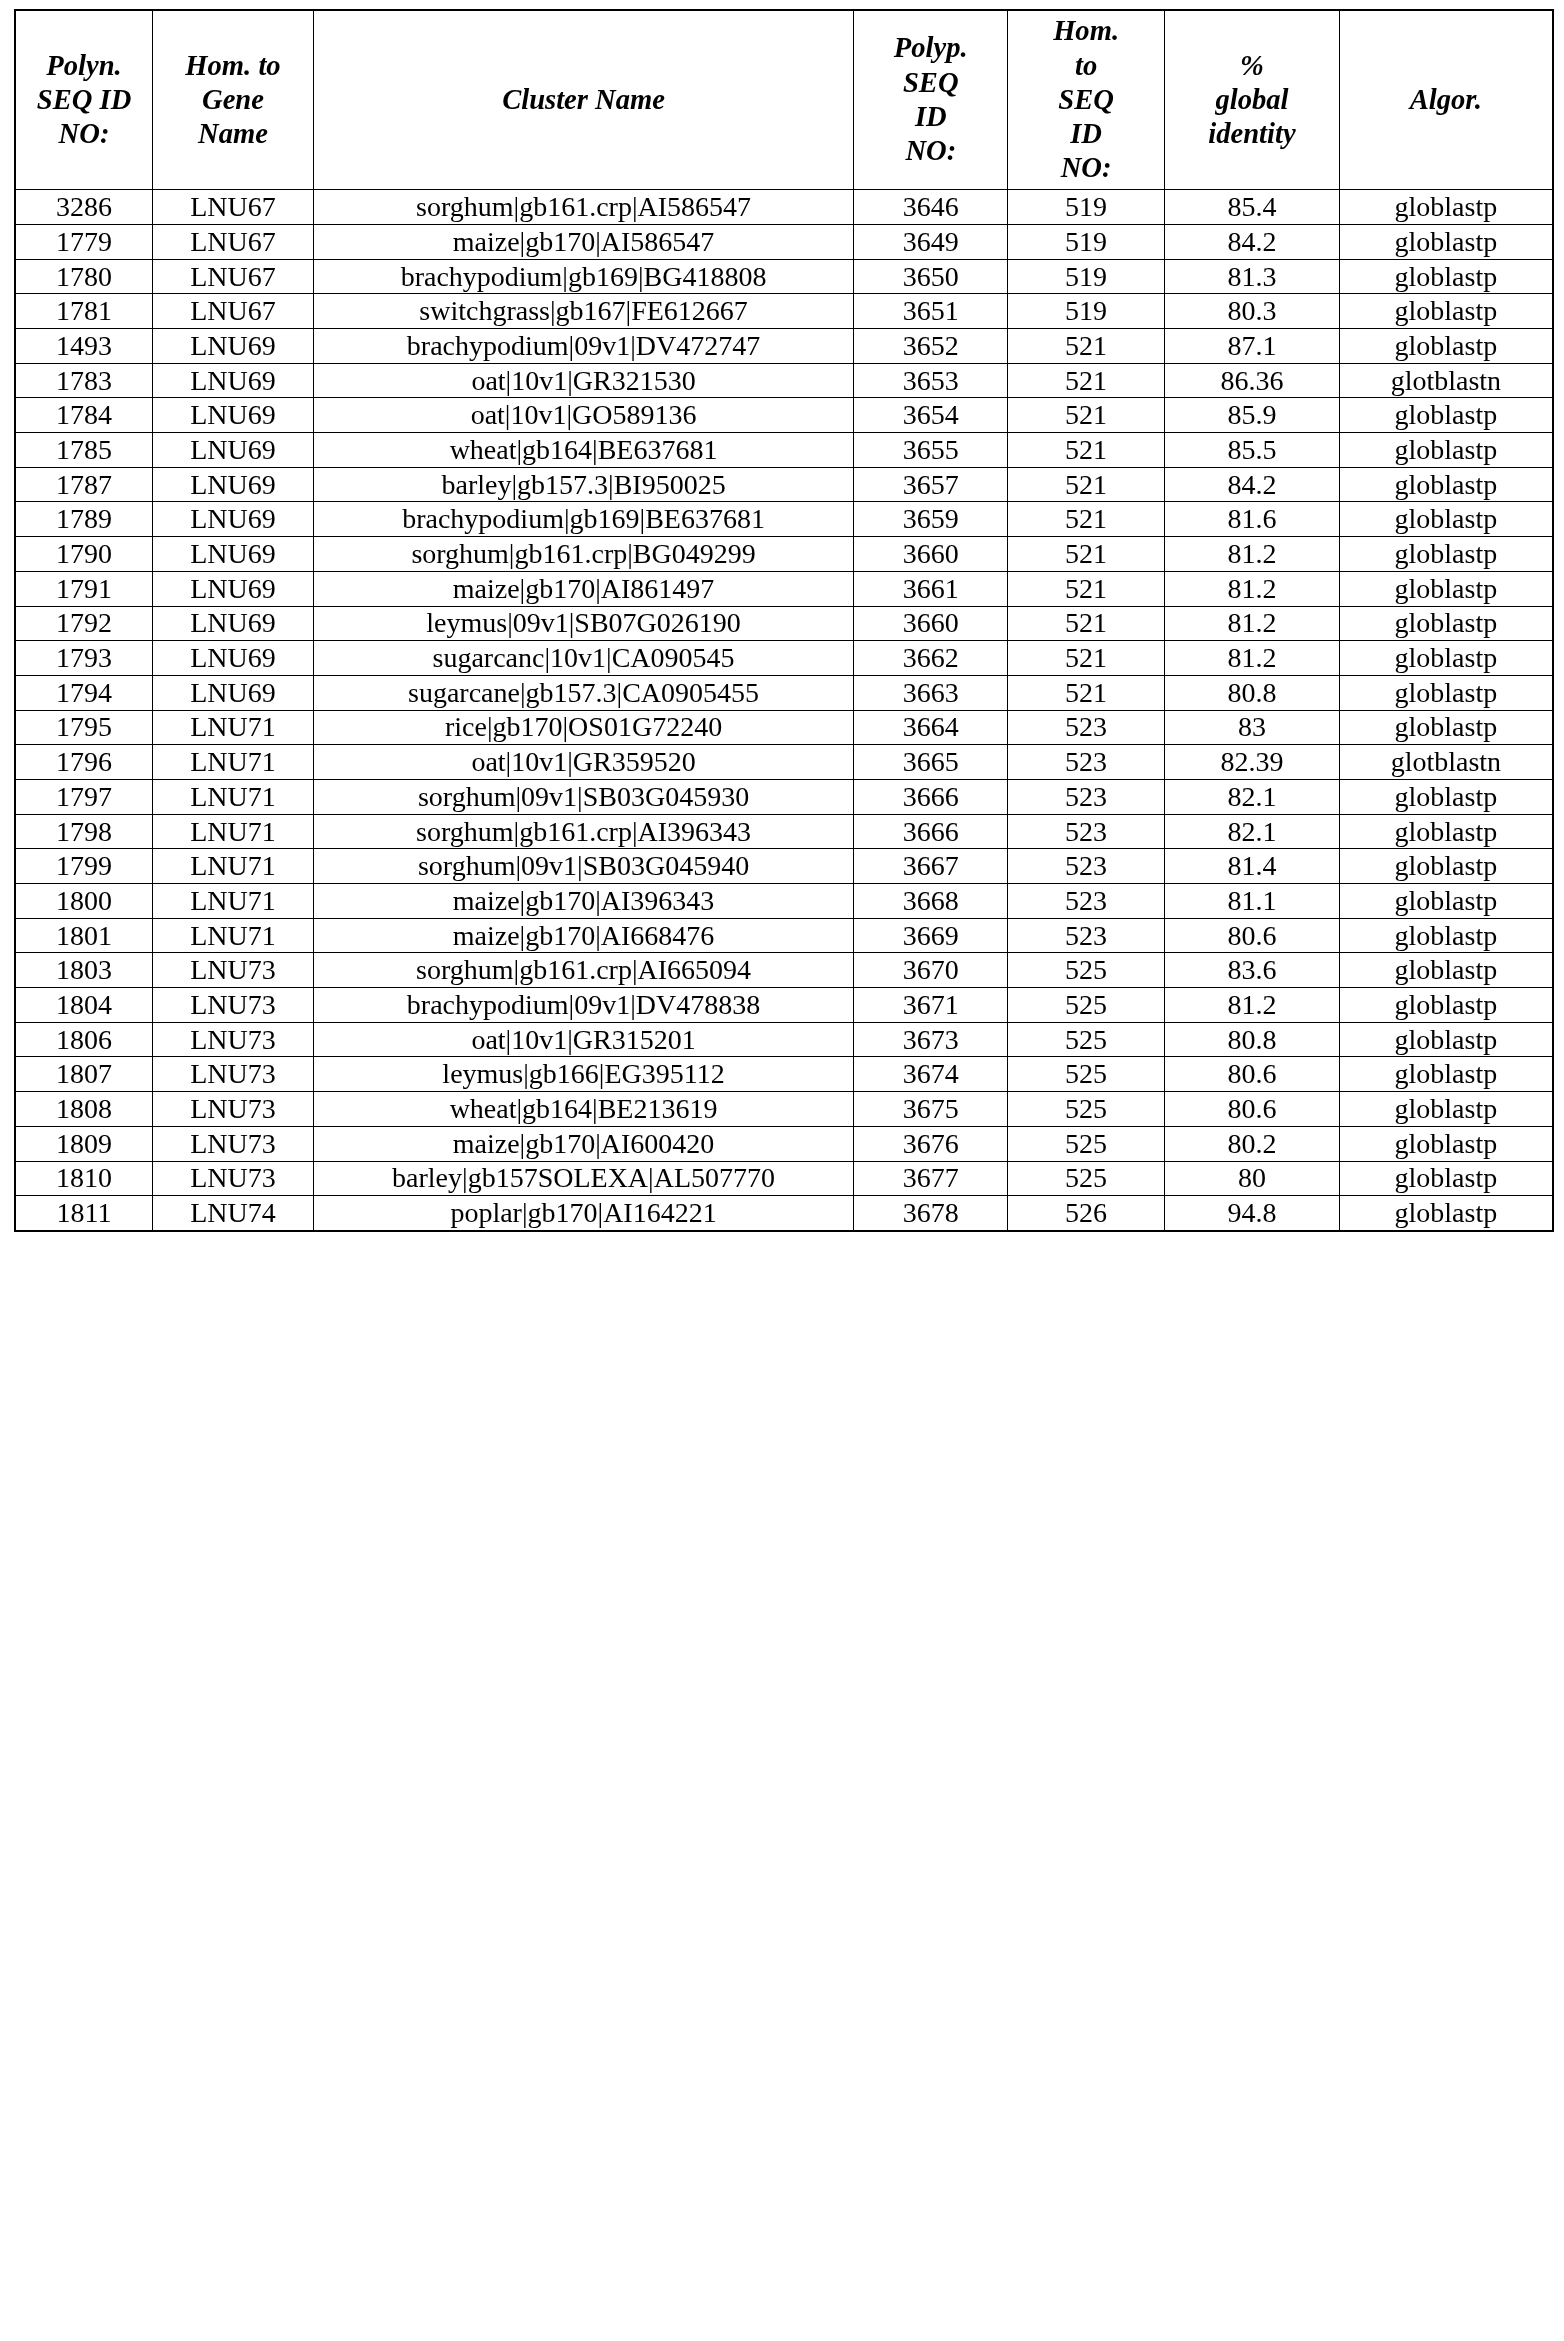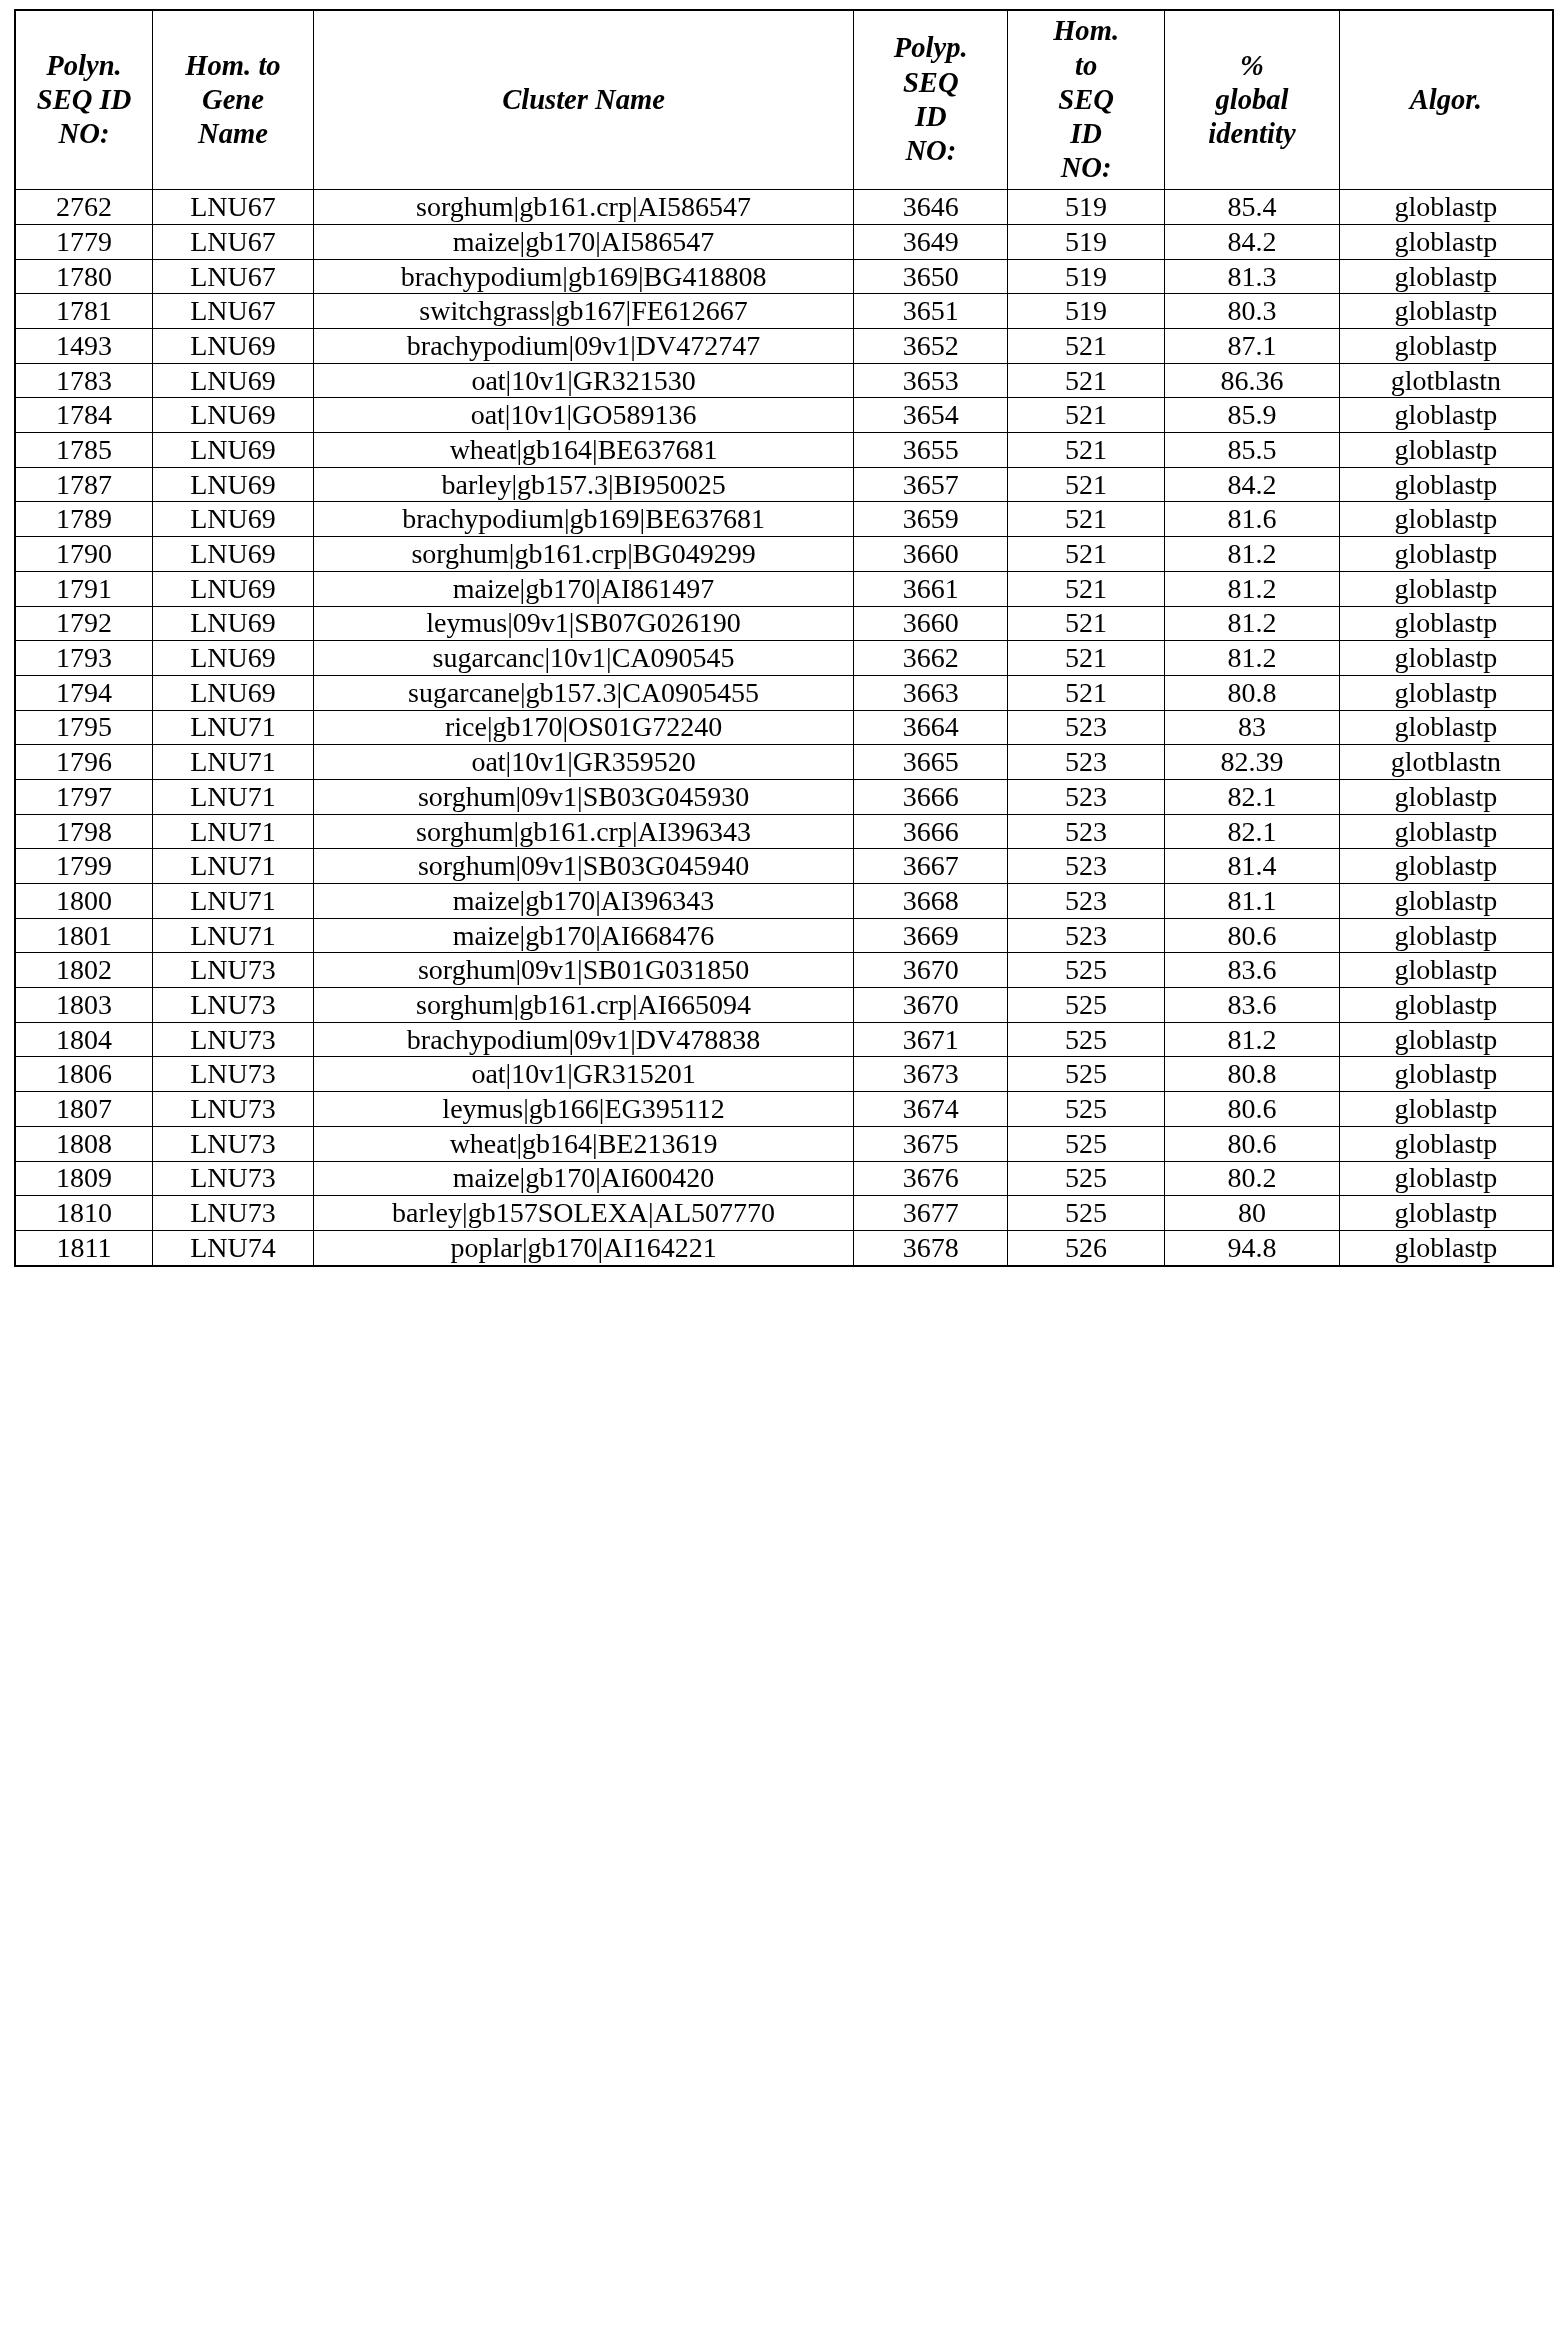--- a/index.html
+++ b/index.html
@@ -108,21 +108,21 @@
           <span class="hdr-inner">global</span>
           <span class="hdr-inner">identity</span>
         </th>
         <th>
           <span class="hdr-inner">Algor.</span>
         </th>
       </tr>
     </thead>
     <tbody id="tbody">
         <tr>
-          <td>2762</td>
+          <td>3286</td>
           <td>LNU67</td>
           <td class="cluster">sorghum|gb161.crp|AI586547</td>
           <td>3646</td>
           <td>519</td>
           <td>85.4</td>
           <td class="algor">globlastp</td>
         </tr>
         <tr>
           <td>1779</td>
           <td>LNU67</td>
@@ -306,29 +306,20 @@
         <tr>
           <td>1801</td>
           <td>LNU71</td>
           <td class="cluster">maize|gb170|AI668476</td>
           <td>3669</td>
           <td>523</td>
           <td>80.6</td>
           <td class="algor">globlastp</td>
         </tr>
         <tr>
-          <td>1802</td>
-          <td>LNU73</td>
-          <td class="cluster">sorghum|09v1|SB01G031850</td>
-          <td>3670</td>
-          <td>525</td>
-          <td>83.6</td>
-          <td class="algor">globlastp</td>
-        </tr>
-        <tr>
           <td>1803</td>
           <td>LNU73</td>
           <td class="cluster">sorghum|gb161.crp|AI665094</td>
           <td>3670</td>
           <td>525</td>
           <td>83.6</td>
           <td class="algor">globlastp</td>
         </tr>
         <tr>
           <td>1804</td>

